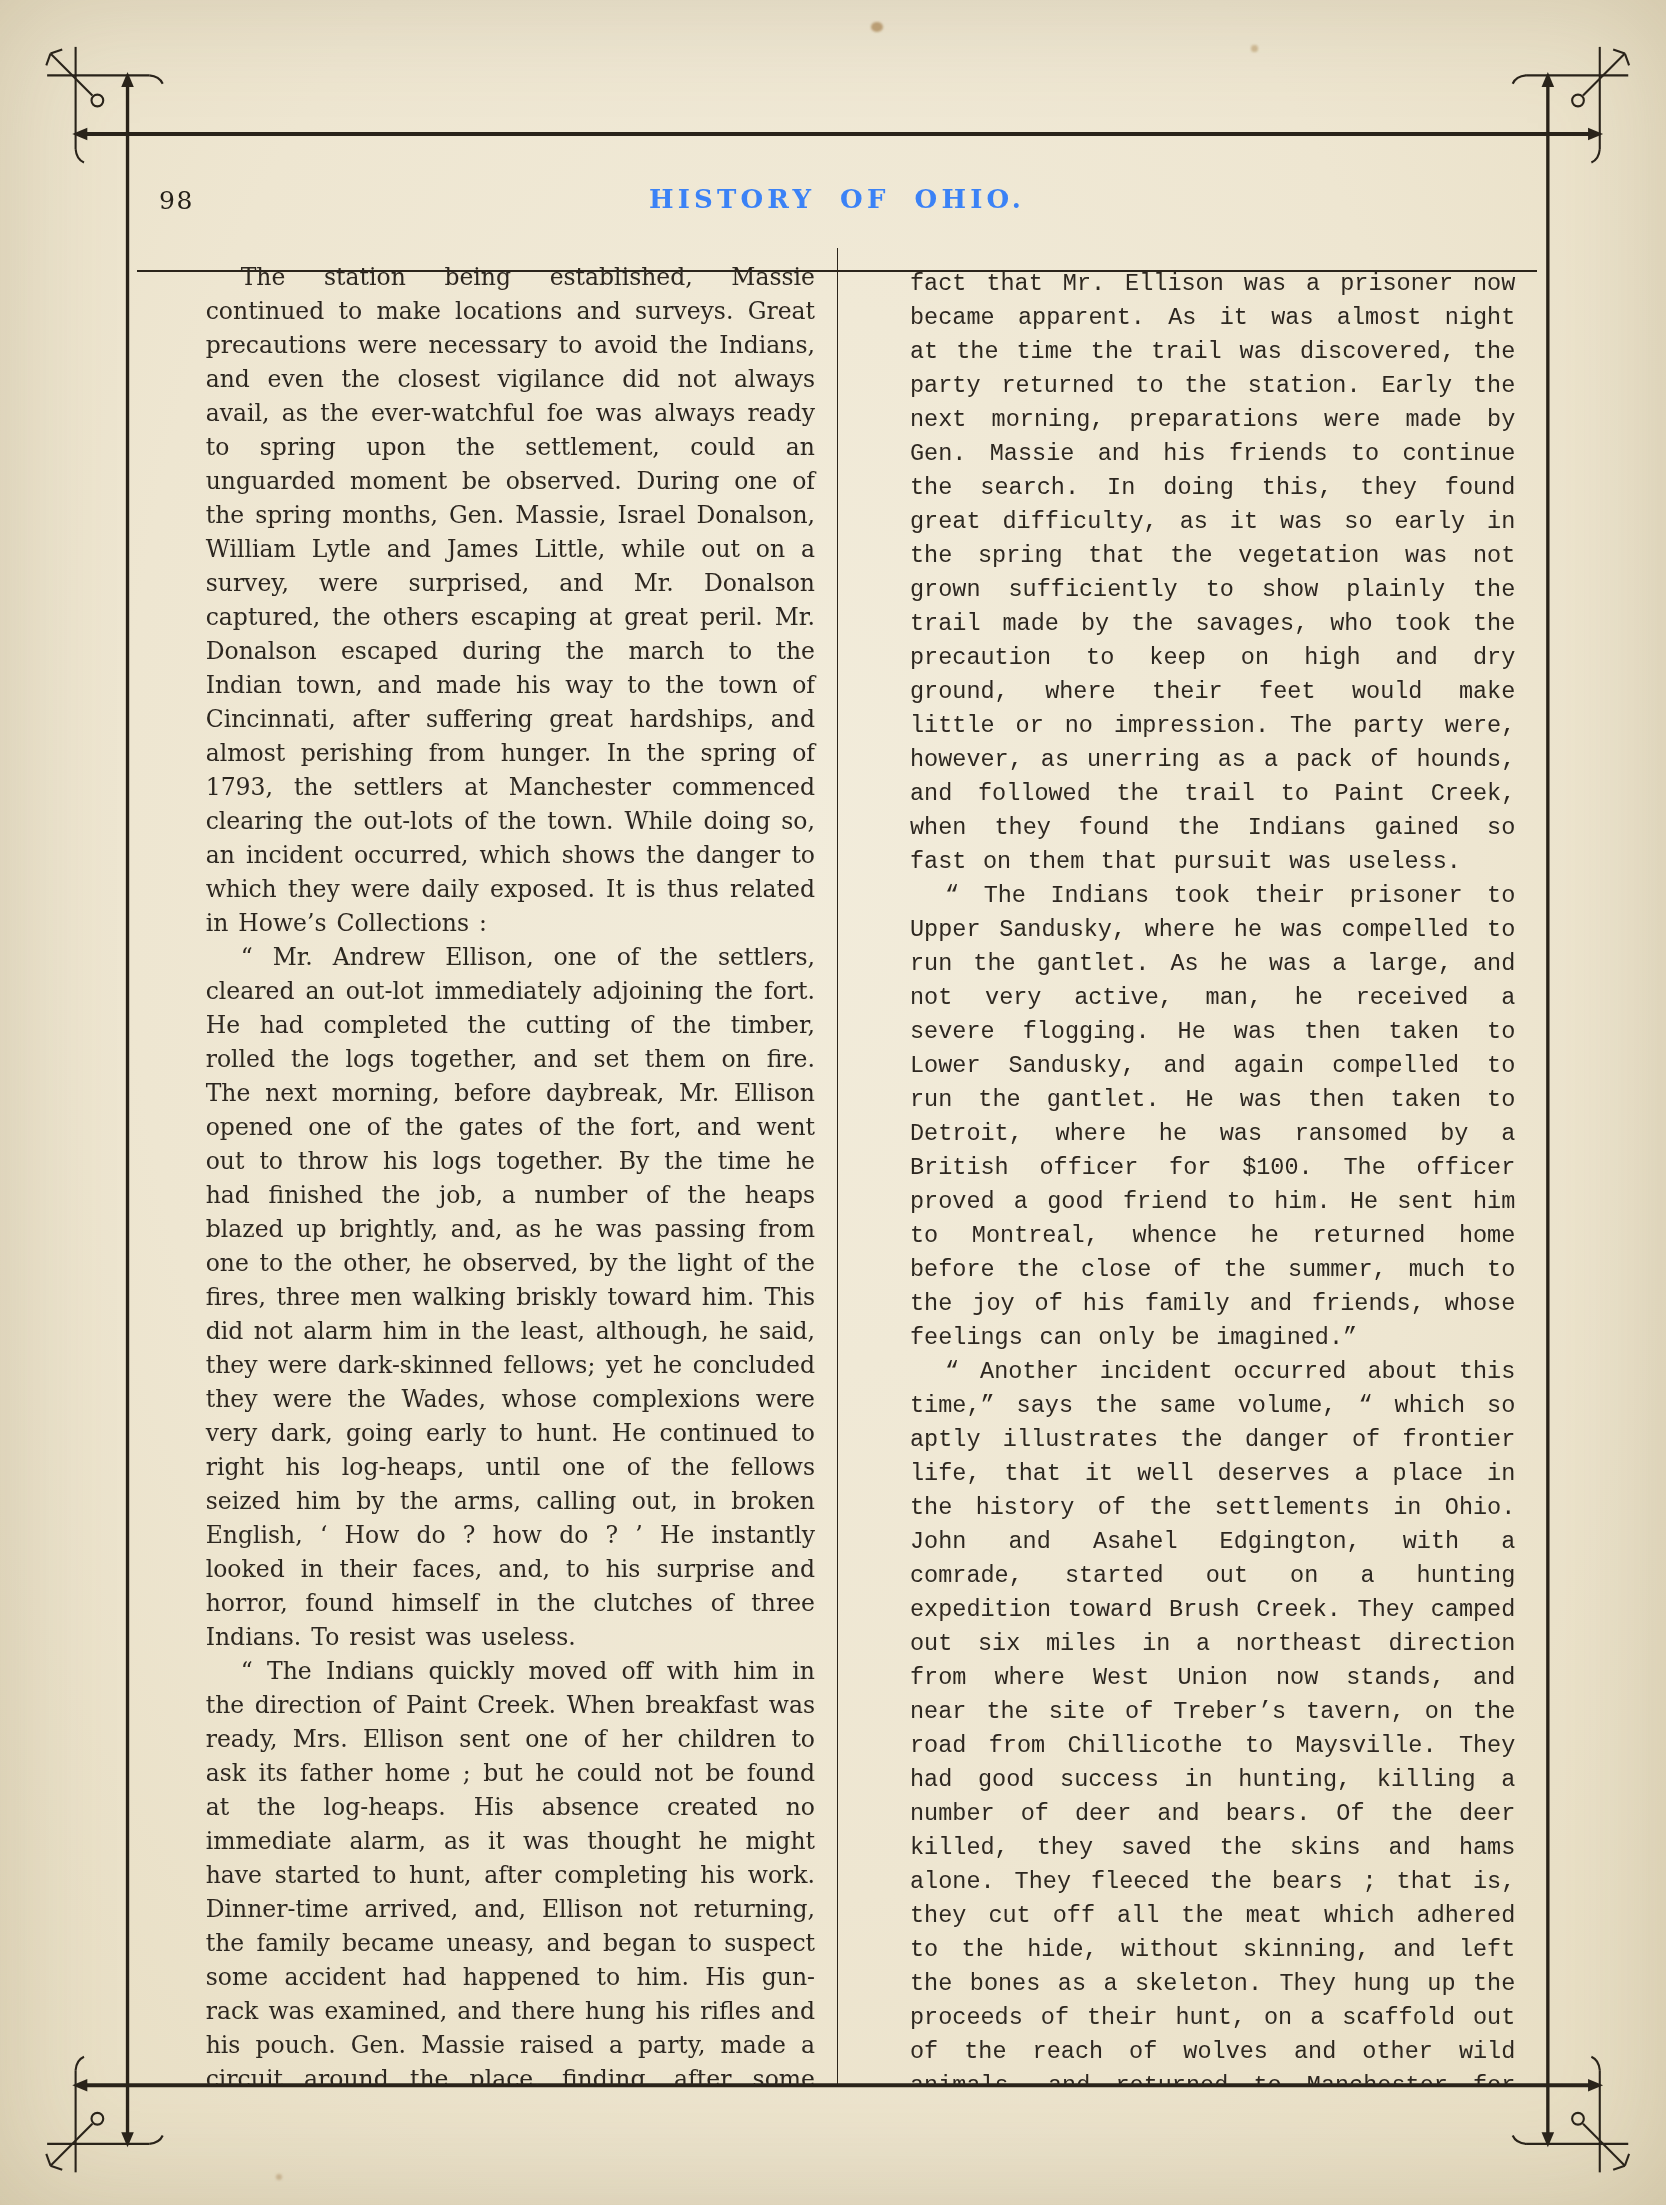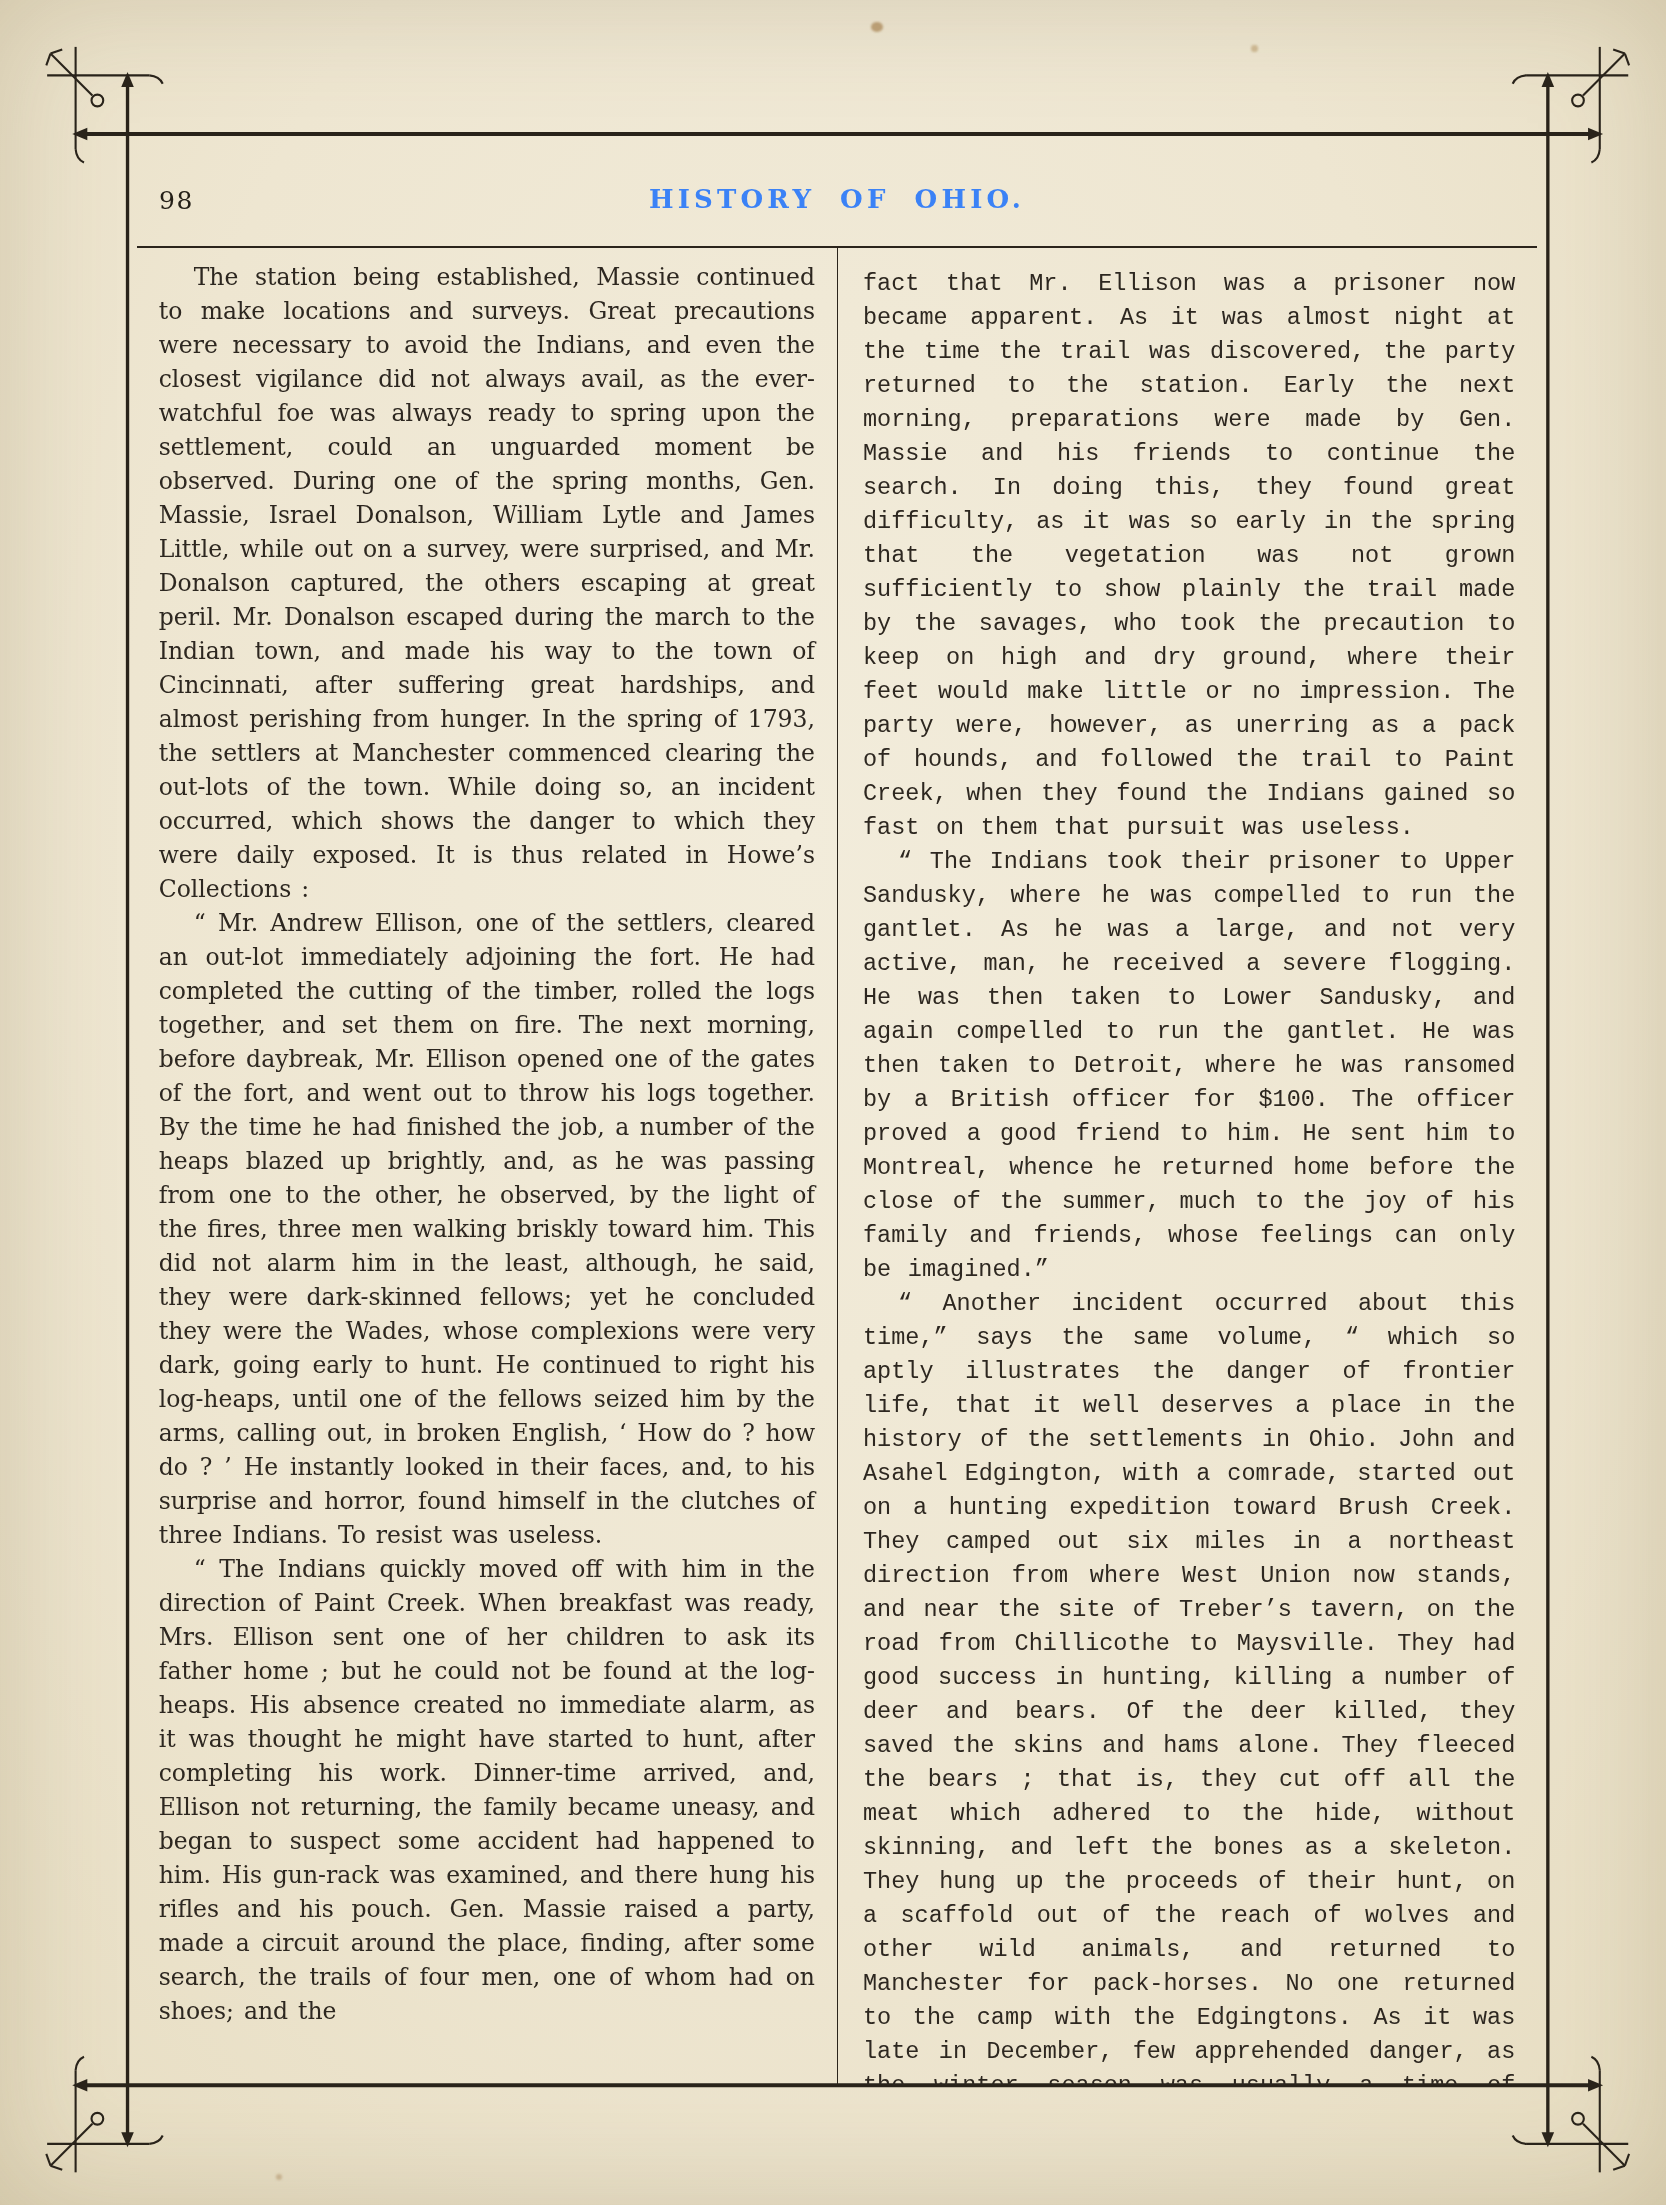--- a/index.html
+++ b/index.html
@@ -16,21 +16,21 @@
   .stain.s1 { left:871px; top:22px;  width:11.7px; height:10px; background:rgba(150,105,50,0.55); }
   .stain.s2 { left:1251px; top:45px;  width:6.7px;  height:6.7px;  background:rgba(160,120,60,0.40); }
   .stain.s3 { left:276px;  top:2174px;width:5.9px;  height:5.9px;  background:rgba(150,110,60,0.35); }
 
   .frame-svg { position:absolute; left:0; top:0; width:1667px; height:2205px; }
 
   .content {
     position:absolute; left:127px; top:132px; width:1420px; height:1955px;
     overflow:hidden;
   }
-  .header { position:relative; height:116px;padding-left:12px; }
+  .header { position:relative; height:140px;padding-left:12px; }
   .page-number {
     position:absolute; left:32px; top:54px;
     font-size:25px; letter-spacing:1.7px; color:#241f17;
   }
   .page-title {
     position:absolute; left:0; right:0; top:52px; text-align:center;
     font-weight:bold; font-size:26px; letter-spacing:4.2px; word-spacing:11.7px;
     color:#3b82f6;
   }
   .header-rule {
@@ -40,21 +40,21 @@
   .columns {
     position:absolute; top:116px; bottom:1.7px; left:1.7px; right:1.7px;
     display:flex;
   }
   .column { width:50%; overflow:hidden; }
   .column.left  { padding:11.7px 22px 0 30px; }
   .column.right { padding:19px 30px 0 25px; border-left:1.7px solid #2b251c;font-family:Liberation Mono, monospace; }
 
   p.para {
     font-size:23.5px; line-height:34px; color:#2d2720;
-    text-align:justify; text-indent:35px; word-spacing:2.5px;
+    text-align:justify; text-indent:35px; word-spacing:2.5px;margin-left:47px;
   }
   p.para.no-indent { text-indent:0; }
 </style>
 </head>
 <body>
 
 <div class="stain s1"></div>
 <div class="stain s2"></div>
 <div class="stain s3"></div>
 

